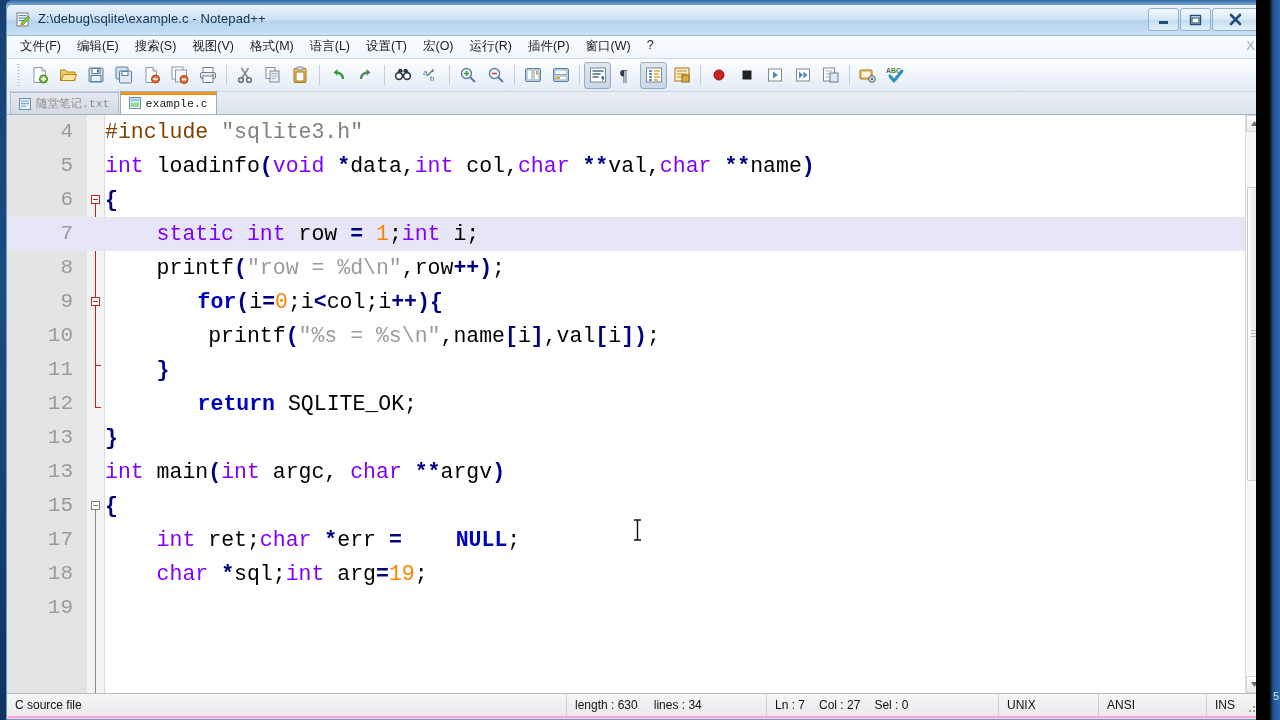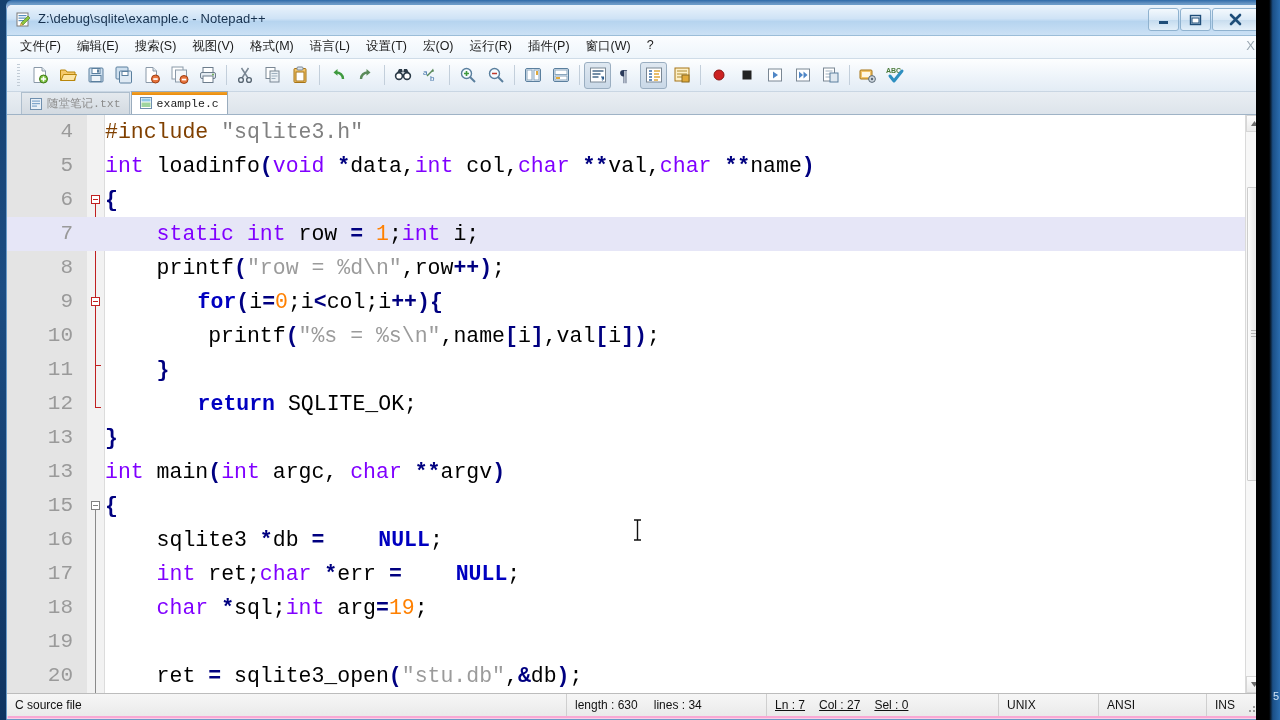--- a/index.html
+++ b/index.html
@@ -117,21 +117,21 @@
     border:1px solid transparent;border-radius:3px;cursor:pointer;
   }
   .tbtn.pressed{border-color:#9aaec1;background:linear-gradient(180deg,#dfe8f1,#c9d8e7);}
   .tsep{width:1px;height:20px;margin:0 4px;background:#c3cfdb;}
 
   
   .tabbar{
     position:relative;height:22px;
     background:linear-gradient(180deg,#e9eef3 0%,#dde4eb 100%);
     border-bottom:1px solid #9fb3c6;
-    display:flex;align-items:flex-end;padding-left:14px;
+    display:flex;align-items:flex-end;padding-left:3px;
   }
   .tab{
     position:relative;height:21px;display:flex;align-items:center;gap:5px;
     padding:0 8px;margin-right:1px;cursor:pointer;
     font-size:11.5px;
     border:1px solid #aebecd;border-bottom:none;
     background:linear-gradient(180deg,#e4e9ee 0%,#d3dae1 100%);
     color:#8c8c8c;
     font-family:"Liberation Mono",monospace;
   }
@@ -588,25 +588,23 @@
           <div class="row"><span class="ln">6</span><span class="code"><span class="op">{</span></span></div>
           <div class="row cur"><span class="ln">7</span><span class="code"><span class="plain">    </span><span class="typ">static</span><span class="plain"> </span><span class="typ">int</span><span class="plain"> row </span><span class="op">=</span><span class="plain"> </span><span class="num">1</span><span class="plain">;</span><span class="typ">int</span><span class="plain"> i;</span></span></div>
           <div class="row"><span class="ln">8</span><span class="code"><span class="plain">    printf</span><span class="op">(</span><span class="str">"row = %d\n"</span><span class="plain">,row</span><span class="op">++)</span><span class="plain">;</span></span></div>
           <div class="row"><span class="ln">9</span><span class="code"><span class="plain">    </span><span class="kw">for</span><span class="op">(</span><span class="plain">i</span><span class="op">=</span><span class="num">0</span><span class="plain">;i</span><span class="op">&lt;</span><span class="plain">col;i</span><span class="op">++){</span></span></div>
           <div class="row"><span class="ln">10</span><span class="code"><span class="plain">        printf</span><span class="op">(</span><span class="str">"%s = %s\n"</span><span class="plain">,name</span><span class="op">[</span><span class="plain">i</span><span class="op">]</span><span class="plain">,val</span><span class="op">[</span><span class="plain">i</span><span class="op">])</span><span class="plain">;</span></span></div>
           <div class="row"><span class="ln">11</span><span class="code"><span class="plain">    </span><span class="op">}</span></span></div>
           <div class="row"><span class="ln">12</span><span class="code"><span class="plain">    </span><span class="kw">return</span><span class="plain"> SQLITE_OK;</span></span></div>
           <div class="row"><span class="ln">13</span><span class="code"><span class="op">}</span></span></div>
           <div class="row"><span class="ln">13</span><span class="code"><span class="typ">int</span><span class="plain"> main</span><span class="op">(</span><span class="typ">int</span><span class="plain"> argc, </span><span class="typ">char</span><span class="plain"> </span><span class="op">**</span><span class="plain">argv</span><span class="op">)</span></span></div>
           <div class="row"><span class="ln">15</span><span class="code"><span class="op">{</span></span></div>
-          <div class="row"><span class="ln">16</span><span class="code"><span class="plain">    sqlite3 </span><span class="op">*</span><span class="plain">db </span><span class="op">=</span><span class="plain"> </span><span class="kw">NULL</span><span class="plain">;</span></span></div>
           <div class="row"><span class="ln">17</span><span class="code"><span class="plain">    </span><span class="typ">int</span><span class="plain"> ret;</span><span class="typ">char</span><span class="plain"> </span><span class="op">*</span><span class="plain">err </span><span class="op">=</span><span class="plain"> </span><span class="kw">NULL</span><span class="plain">;</span></span></div>
           <div class="row"><span class="ln">18</span><span class="code"><span class="plain">    </span><span class="typ">char</span><span class="plain"> </span><span class="op">*</span><span class="plain">sql;</span><span class="typ">int</span><span class="plain"> arg</span><span class="op">=</span><span class="num">19</span><span class="plain">;</span></span></div>
           <div class="row"><span class="ln">19</span><span class="code"></span></div>
-          <div class="row"><span class="ln">20</span><span class="code"><span class="plain">    ret </span><span class="op">=</span><span class="plain"> sqlite3_open</span><span class="op">(</span><span class="str">"stu.db"</span><span class="plain">,</span><span class="op">&amp;</span><span class="plain">db</span><span class="op">)</span><span class="plain">;</span></span></div>
         </div>
 
       <span class="ibeam" style="left:626px;top:404px;">
         <svg width="9" height="22" viewBox="0 0 9 22">
           <path d="M1 1h7M4.5 1v20M1 21h7" stroke="#111" stroke-width="1.4" fill="none"></path>
         </svg>
       </span>
 
       <div class="vsb">
         <div class="arrow up">
@@ -627,21 +625,21 @@
 
     <div class="statusbar">
       <div class="sb-cell" style="width:560px;">
         <span>C source file</span>
       </div>
       <div class="sb-cell" style="width:200px;">
         <span>length : 630</span>
         <span style="width:16px;"></span>
         <span>lines : 34</span>
       </div>
-      <div class="sb-cell" style="width:232px;text-decoration:underline;">
+      <div class="sb-cell" style="width:232px;">
         <span>Ln : 7</span>
         <span style="width:14px;"></span>
         <span>Col : 27</span>
         <span style="width:14px;"></span>
         <span>Sel : 0</span>
       </div>
       <div class="sb-cell" style="width:100px;">
         <span>UNIX</span>
       </div>
       <div class="sb-cell" style="width:108px;">

